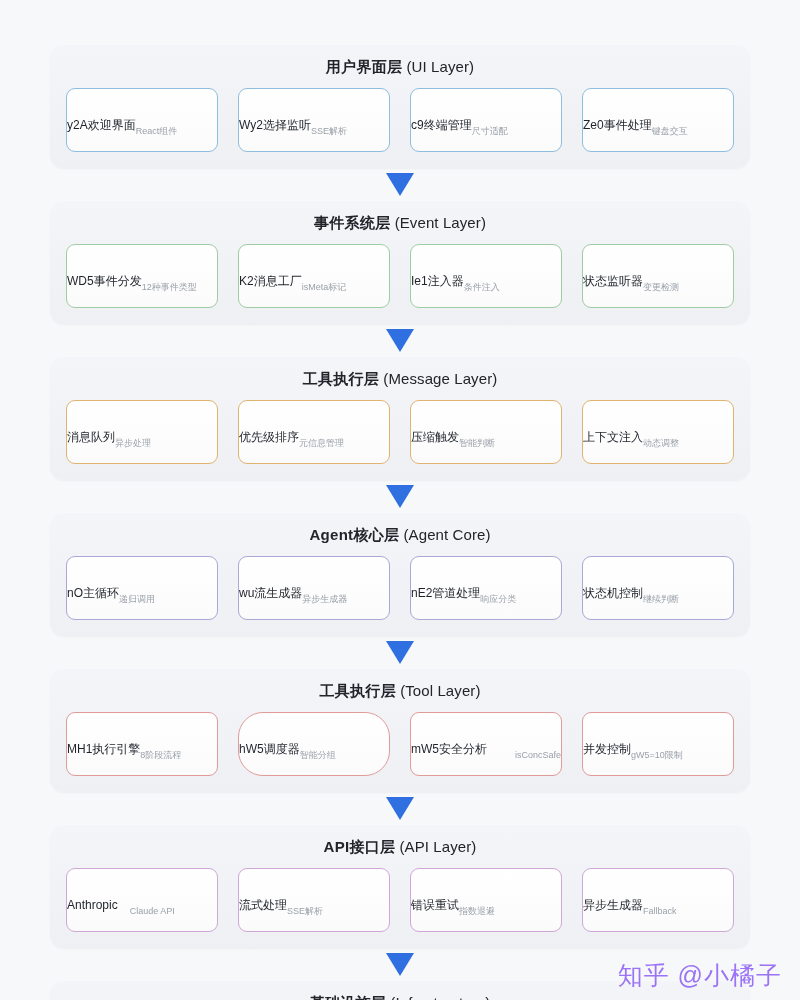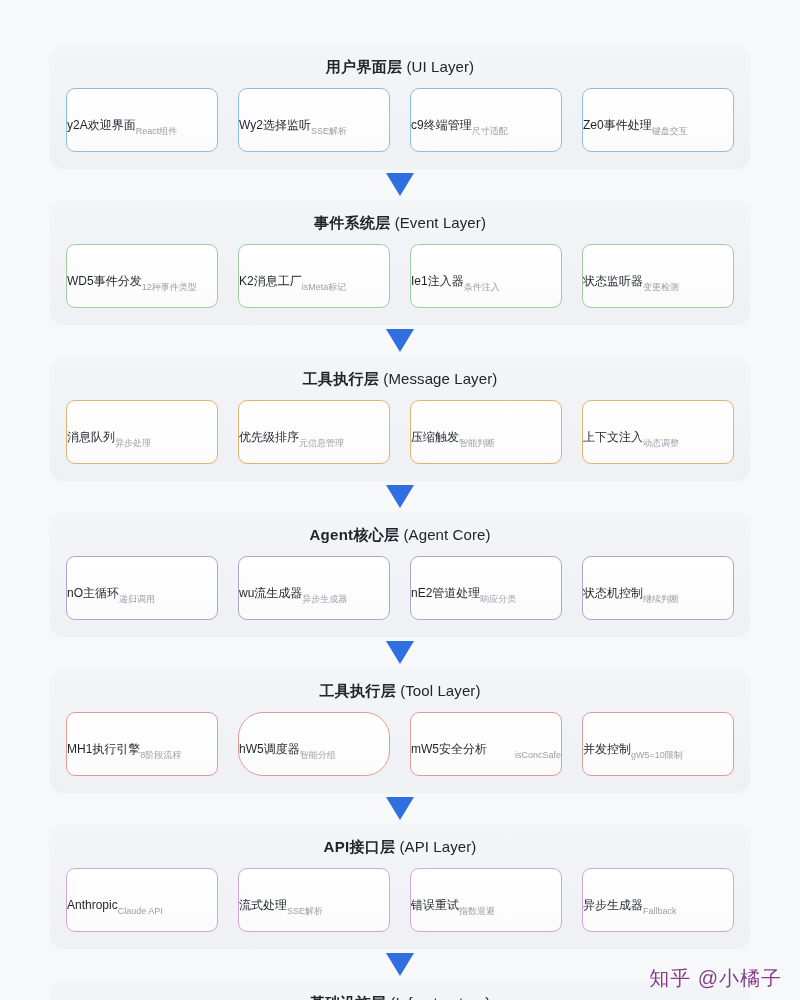--- a/index.html
+++ b/index.html
@@ -93,22 +93,22 @@
     border-left: 14px solid transparent;
     border-right: 14px solid transparent;
     border-top: 23px solid #2f6fe0;
     margin: 5px auto 5px auto;
   }
 
   .watermark {
     position: absolute;
     right: 18px;
     bottom: 8px;
-    font-size: 20px;
-    color: #701a75;
+    font-size: 25px;
+    color: #8b5cf6;
     letter-spacing: 1px;
     white-space: nowrap;
     opacity: 0.85;
     pointer-events: none;
   }
 </style>
 </head>
 <body>
 
 <div id="diagram">
@@ -229,21 +229,21 @@
             <div class="card-sub">gW5=10限制</div>
           </div>
         </div>
       </div>
     </div>
     <div class="arrow" style="border-top-color: rgb(47, 111, 224);"></div>
     <div class="layer-block">
       <div class="layer-panel">
         <div class="layer-title"><span class="cn">API接口层</span> <span class="en">(API Layer)</span></div>
         <div class="card-row">
-          <div class="card" style="border-color: rgb(207, 168, 216);">
+          <div class="card" style="border-color: rgb(207, 168, 216); gap: 12px;">
             <div class="card-title">Anthropic</div>
             <div class="card-sub">Claude API</div>
           </div>
           <div class="card" style="border-color: rgb(207, 168, 216);">
             <div class="card-title">流式处理</div>
             <div class="card-sub">SSE解析</div>
           </div>
           <div class="card" style="border-color: rgb(207, 168, 216);">
             <div class="card-title">错误重试</div>
             <div class="card-sub">指数退避</div>

